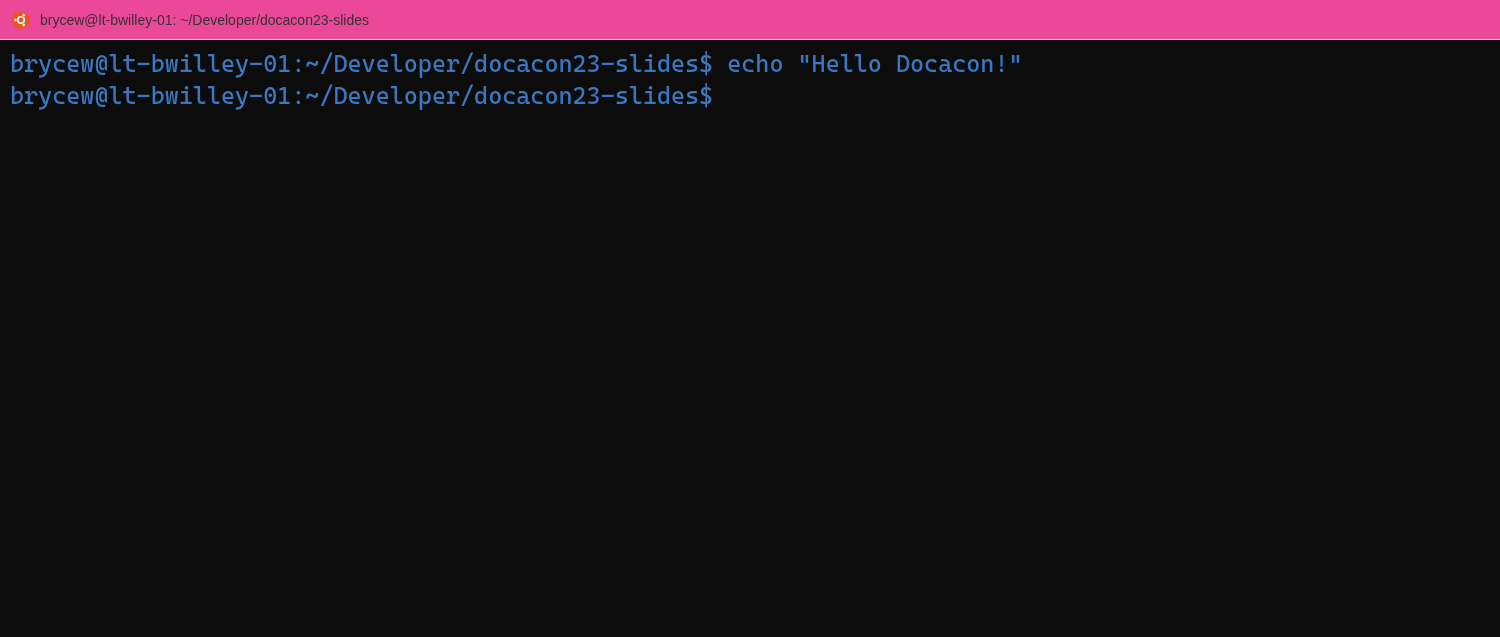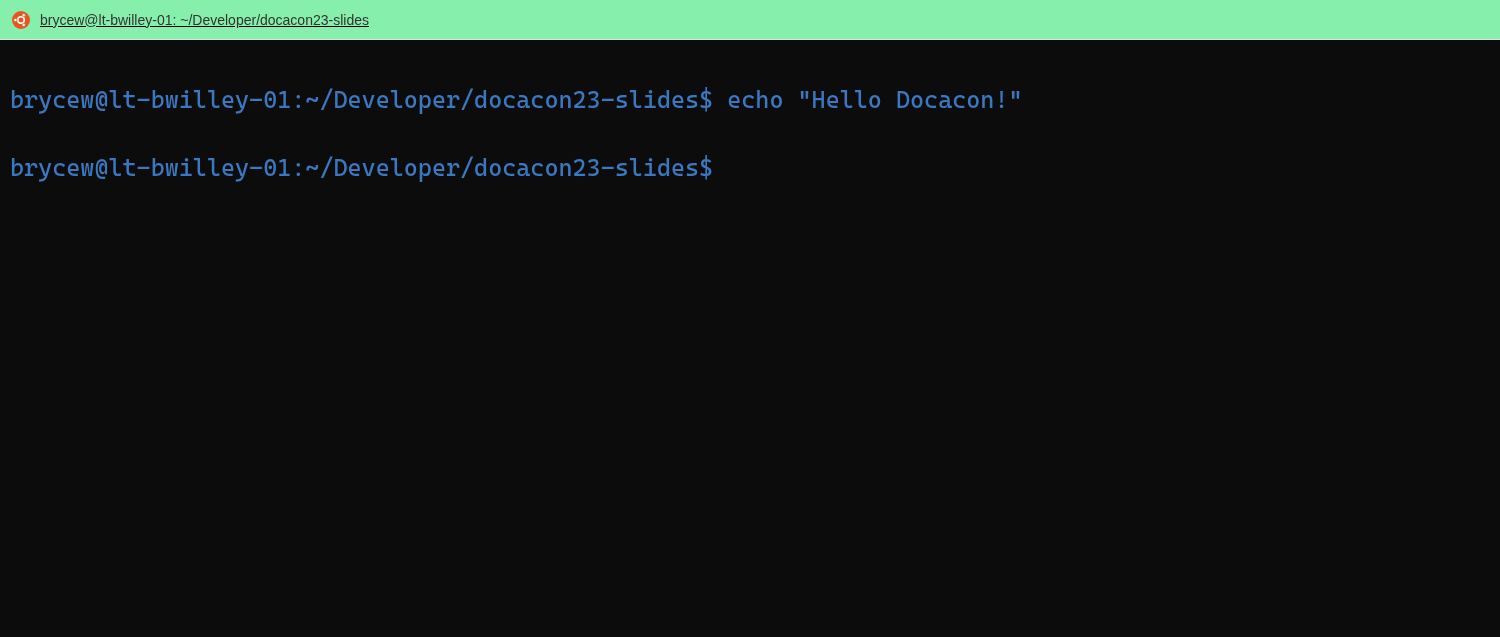--- a/index.html
+++ b/index.html
@@ -9,26 +9,25 @@
     }
     body {
       width: 1500px;
       height: 637px;
       background: #ffffff;
       font-family: -apple-system, BlinkMacSystemFont, "Segoe UI", sans-serif;
       overflow: hidden;
     }
     .titlebar {
       height: 40px;
-      background: #86efac;
+      background: #ec4899;
       border-bottom: 1px solid #e0e0e0;
       display: flex;
       align-items: center;
       padding: 0 12px;
-      text-decoration: underline;
     }
     .ubuntu-icon {
       width: 18px;
       height: 18px;
       margin-right: 10px;
       flex-shrink: 0;
     }
     .window-title {
       font-size: 14px;
       color: #333333;
@@ -50,21 +49,20 @@
       color: #3b78c2;
     }
     .command {
       color: #3b78c2;
     }
     .output {
       color: #3b78c2;
     }
     .line {
       display: block;
-      margin-top: 36px;
     }
   </style>
 </head>
 <body>
 
 <div class="titlebar">
   <span class="ubuntu-icon">
     <svg viewBox="0 0 100 100" width="18" height="18">
       <circle cx="50" cy="50" r="50" fill="#E95420"></circle>
       <circle cx="50" cy="50" r="18" fill="none" stroke="#ffffff" stroke-width="9"></circle>

